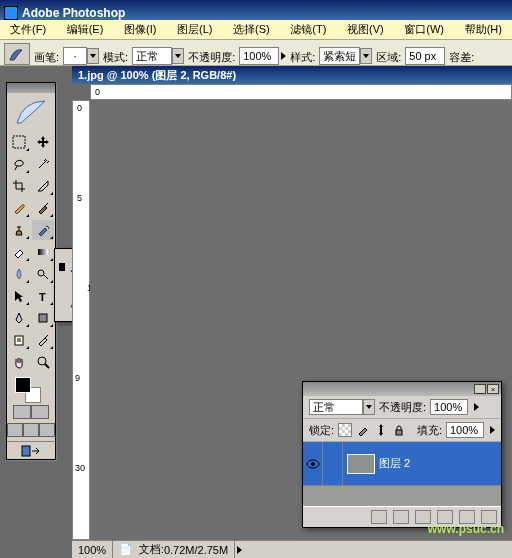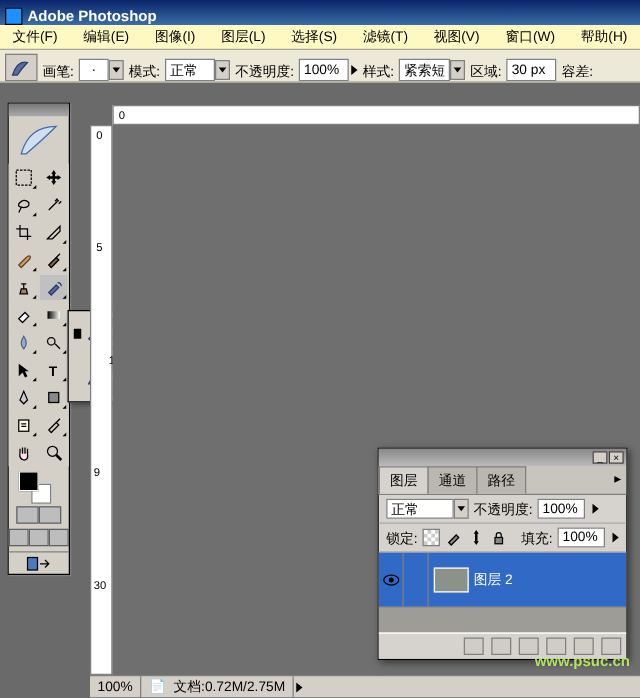--- a/index.html
+++ b/index.html
@@ -115,21 +115,21 @@
   <span class="opt-sel">
     <span class="opt-box">100%</span>
     <span class="arrow-r"></span>
   </span>
   <span class="opt-label">样式:</span>
   <span class="opt-sel">
     <span class="opt-box">紧索短</span>
     <span class="dd-arrow"></span>
   </span>
   <span class="opt-label">区域:</span>
-  <span class="opt-box">30 px</span>
+  <span class="opt-box">50 px</span>
   <span class="opt-label">容差:</span>
 </div>
 
 <div class="workspace">
 
   <div class="toolbox">
     <div class="toolbox-head"></div>
     <div style="display:flex;justify-content:center;padding:4px 0;">
       <svg width="36" height="30">
           <path d="M4 26 Q10 4 32 4 Q22 14 8 26 Z" fill="#cfe0f4" stroke="#4a6aa4"></path>
@@ -312,43 +312,38 @@
           <svg width="14" height="12">
             <path d="M2 10 Q5 2 12 3 Q8 6 4 10 Z" fill="#5a6a9a" stroke="#2a3a6a"></path>
           </svg>
         </div>
       <span>历史记录艺术画笔</span>
       <span class="fly-key">Y</span>
     </div>
   </div>
 
   <div class="doc-window">
+    <div class="doc-title">1.jpg @ 100% (图层 2, RGB/8#)</div>
     <div class="ruler-h">
       <span style="left:4px;top:2px">0</span>
     </div>
     <div class="ruler-v">
       <span style="top:2px;left:4px">0</span>
       <span style="top:92px;left:4px">5</span>
       <span style="top:182px;left:14px">10</span>
       <span style="top:272px;left:2px">9</span>
       <span style="top:362px;left:2px">30</span>
     </div>
     <div class="canvas-area"></div>
   </div>
 
   <div class="layers-panel">
     <div class="lp-head">
       <div class="lp-head-btn">_</div>
       <div class="lp-head-btn">×</div>
-    </div>
-    <div class="lp-tabs">
-      <div class="lp-tab">图层</div>
-      <div class="lp-tab inactive">通道</div>
-      <div class="lp-tab inactive">路径</div>
-      <div style="margin-left:auto;padding:3px 4px;cursor:pointer">▸</div>
     </div>
     <div class="lp-row">
       <span class="opt-sel">
         <span class="lp-input" style="min-width:54px">正常</span>
         <span class="dd-arrow"></span>
       </span>
       <span>不透明度:</span>
       <span class="lp-input">100%</span>
       <span class="arrow-r"></span>
     </div>

